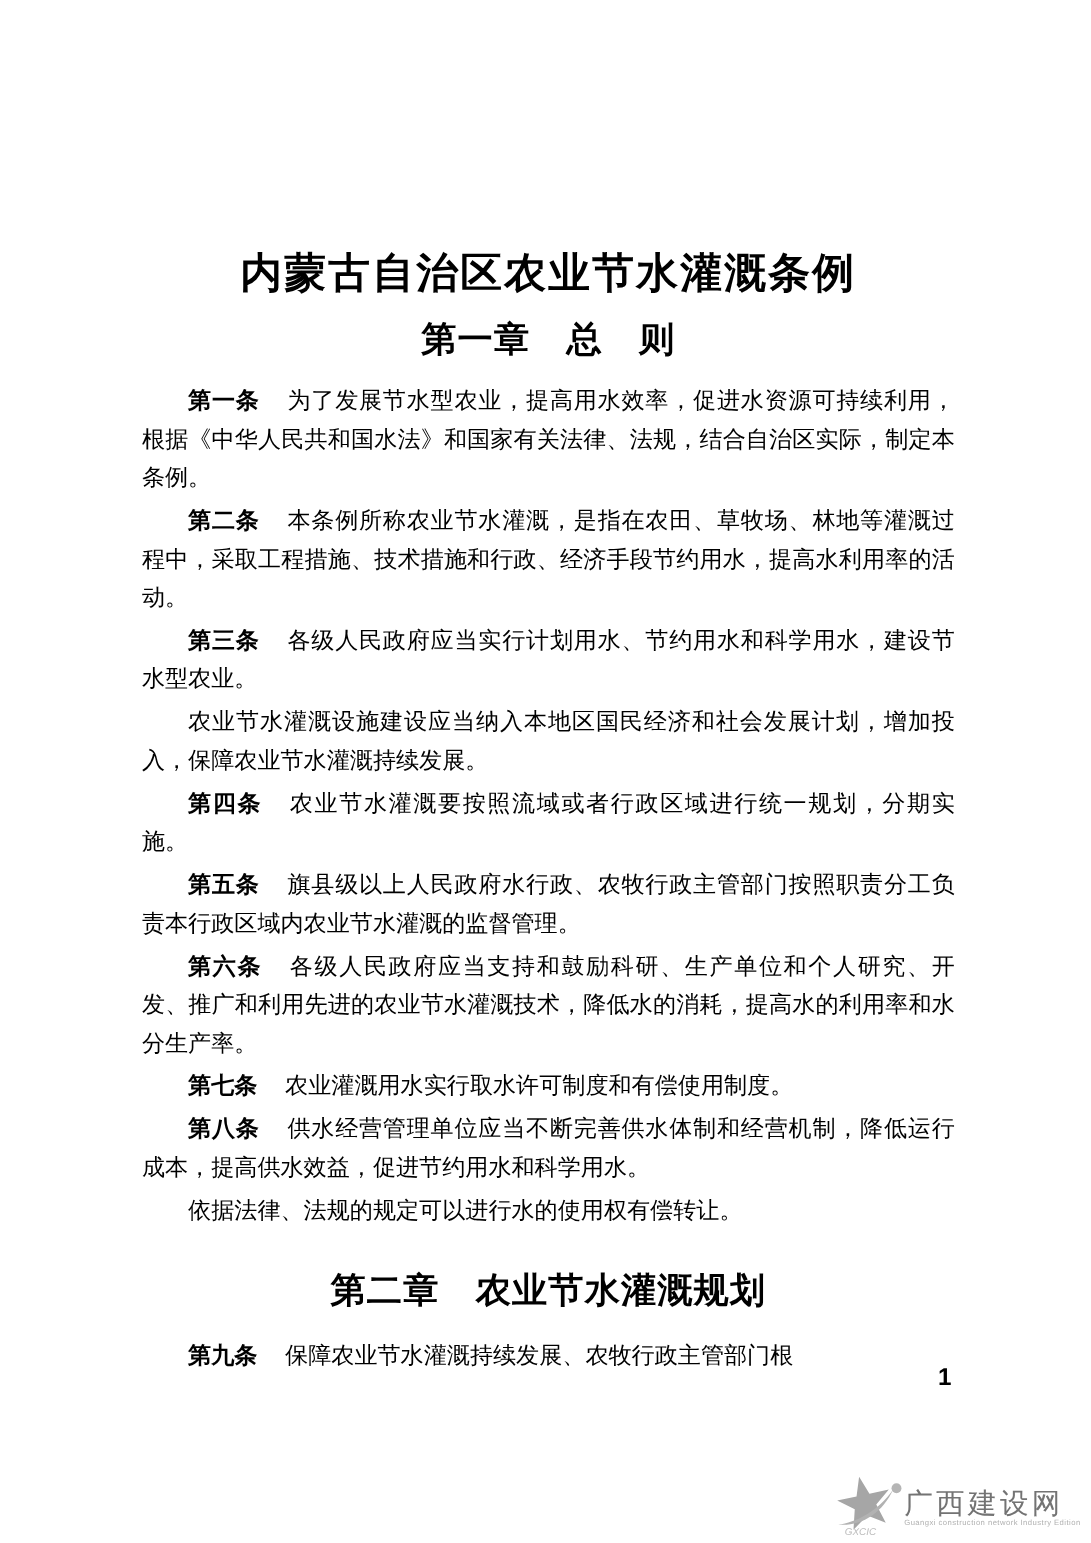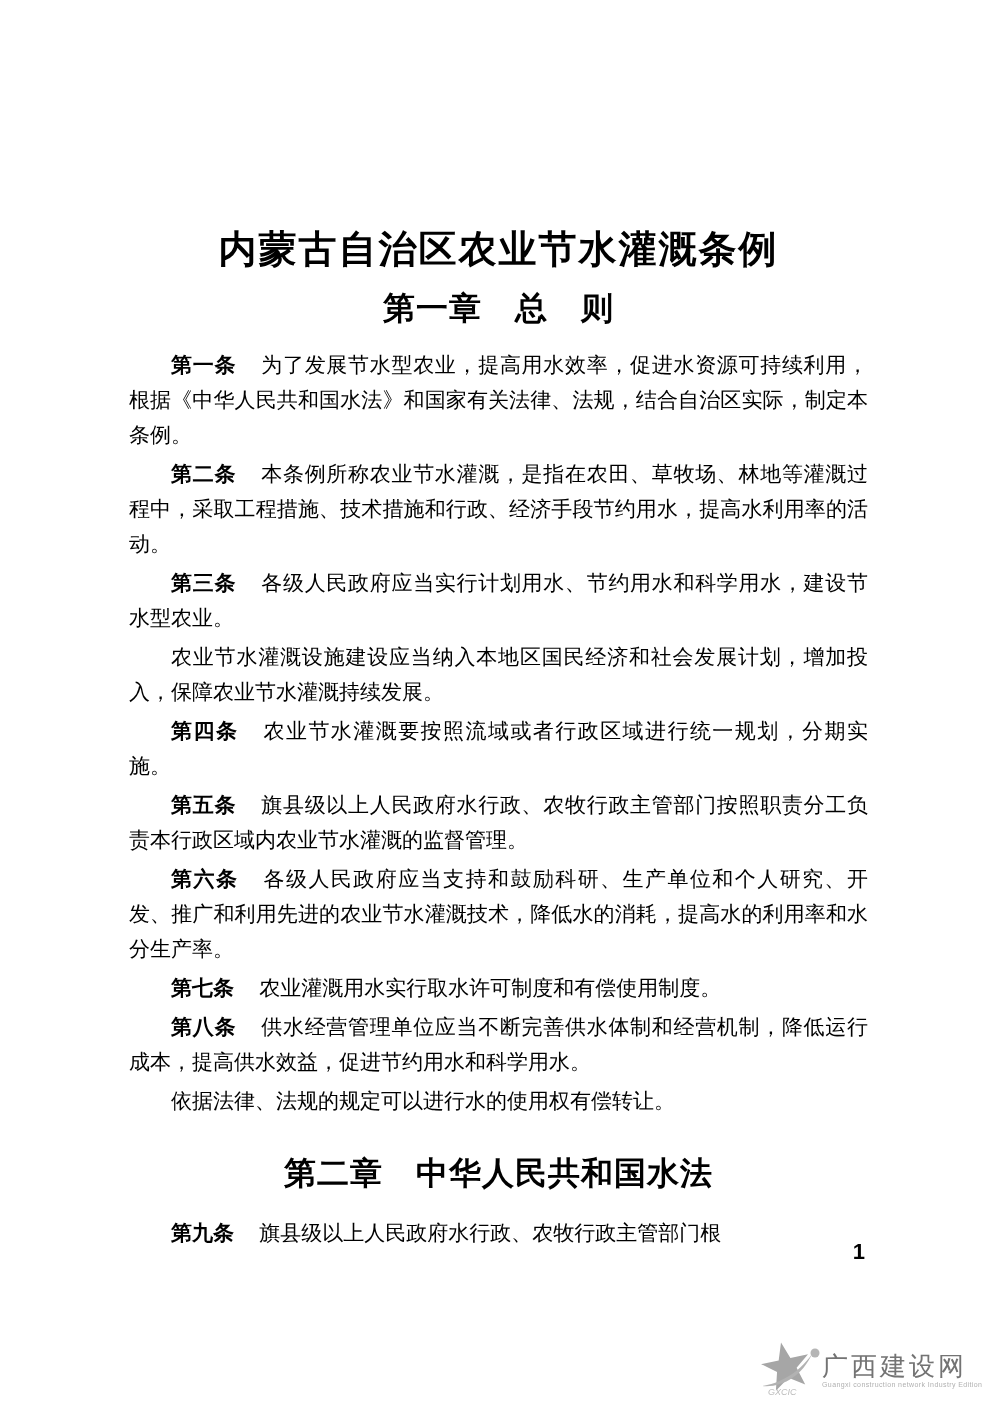--- a/index.html
+++ b/index.html
@@ -115,24 +115,24 @@
       <p class="article"><span class="art-label">第三条</span><span>各级人民政府应当实行计划用水、节约用水和科学用水，建设节水型农业。</span></p>
       <p class="article"><span>农业节水灌溉设施建设应当纳入本地区国民经济和社会发展计划，增加投入，保障农业节水灌溉持续发展。</span></p>
       <p class="article"><span class="art-label">第四条</span><span>农业节水灌溉要按照流域或者行政区域进行统一规划，分期实施。</span></p>
       <p class="article"><span class="art-label">第五条</span><span>旗县级以上人民政府水行政、农牧行政主管部门按照职责分工负责本行政区域内农业节水灌溉的监督管理。</span></p>
       <p class="article"><span class="art-label">第六条</span><span>各级人民政府应当支持和鼓励科研、生产单位和个人研究、开发、推广和利用先进的农业节水灌溉技术，降低水的消耗，提高水的利用率和水分生产率。</span></p>
       <p class="article"><span class="art-label">第七条</span><span>农业灌溉用水实行取水许可制度和有偿使用制度。</span></p>
       <p class="article"><span class="art-label">第八条</span><span>供水经营管理单位应当不断完善供水体制和经营机制，降低运行成本，提高供水效益，促进节约用水和科学用水。</span></p>
       <p class="article"><span>依据法律、法规的规定可以进行水的使用权有偿转让。</span></p>
     </div>
 
-    <h2 class="chapter-heading ch2">第二章　中华人民共和国水法</h2>
+    <h2 class="chapter-heading ch2">第二章　农业节水灌溉规划</h2>
 
     <div class="section-body ch2">
-      <p class="article"><span class="art-label">第九条</span><span>旗县级以上人民政府水行政、农牧行政主管部门根</span></p>
+      <p class="article"><span class="art-label">第九条</span><span>保障农业节水灌溉持续发展、农牧行政主管部门根</span></p>
     </div>
 
   </div>
 
   <div class="page-number">1</div>
 
   <div class="footer-logo">
     <div class="logo-mark">
       <svg width="66" height="60" viewBox="0 0 66 60">
         <g transform="rotate(-12 30 26)">

